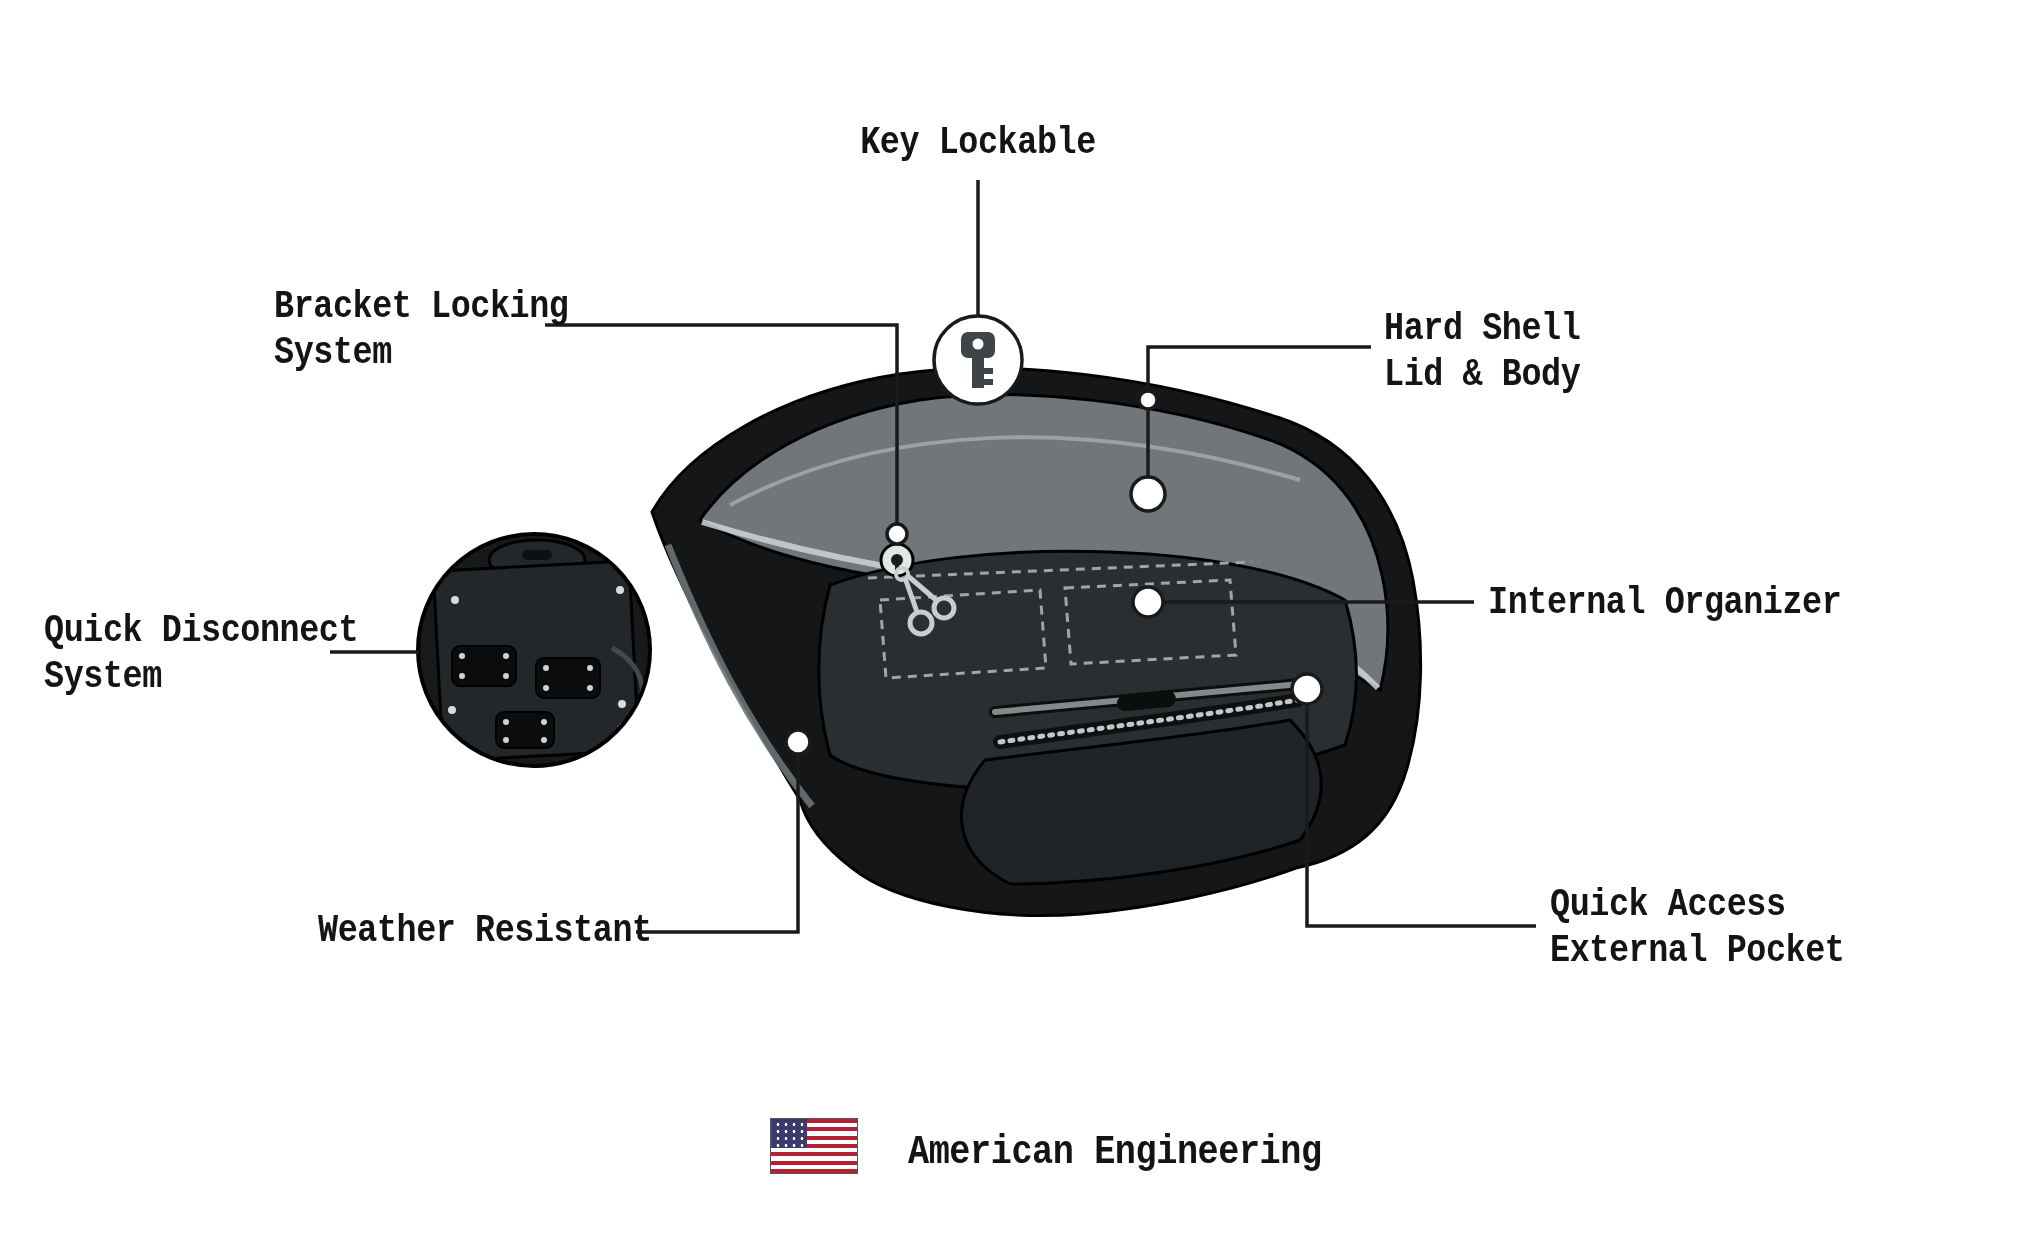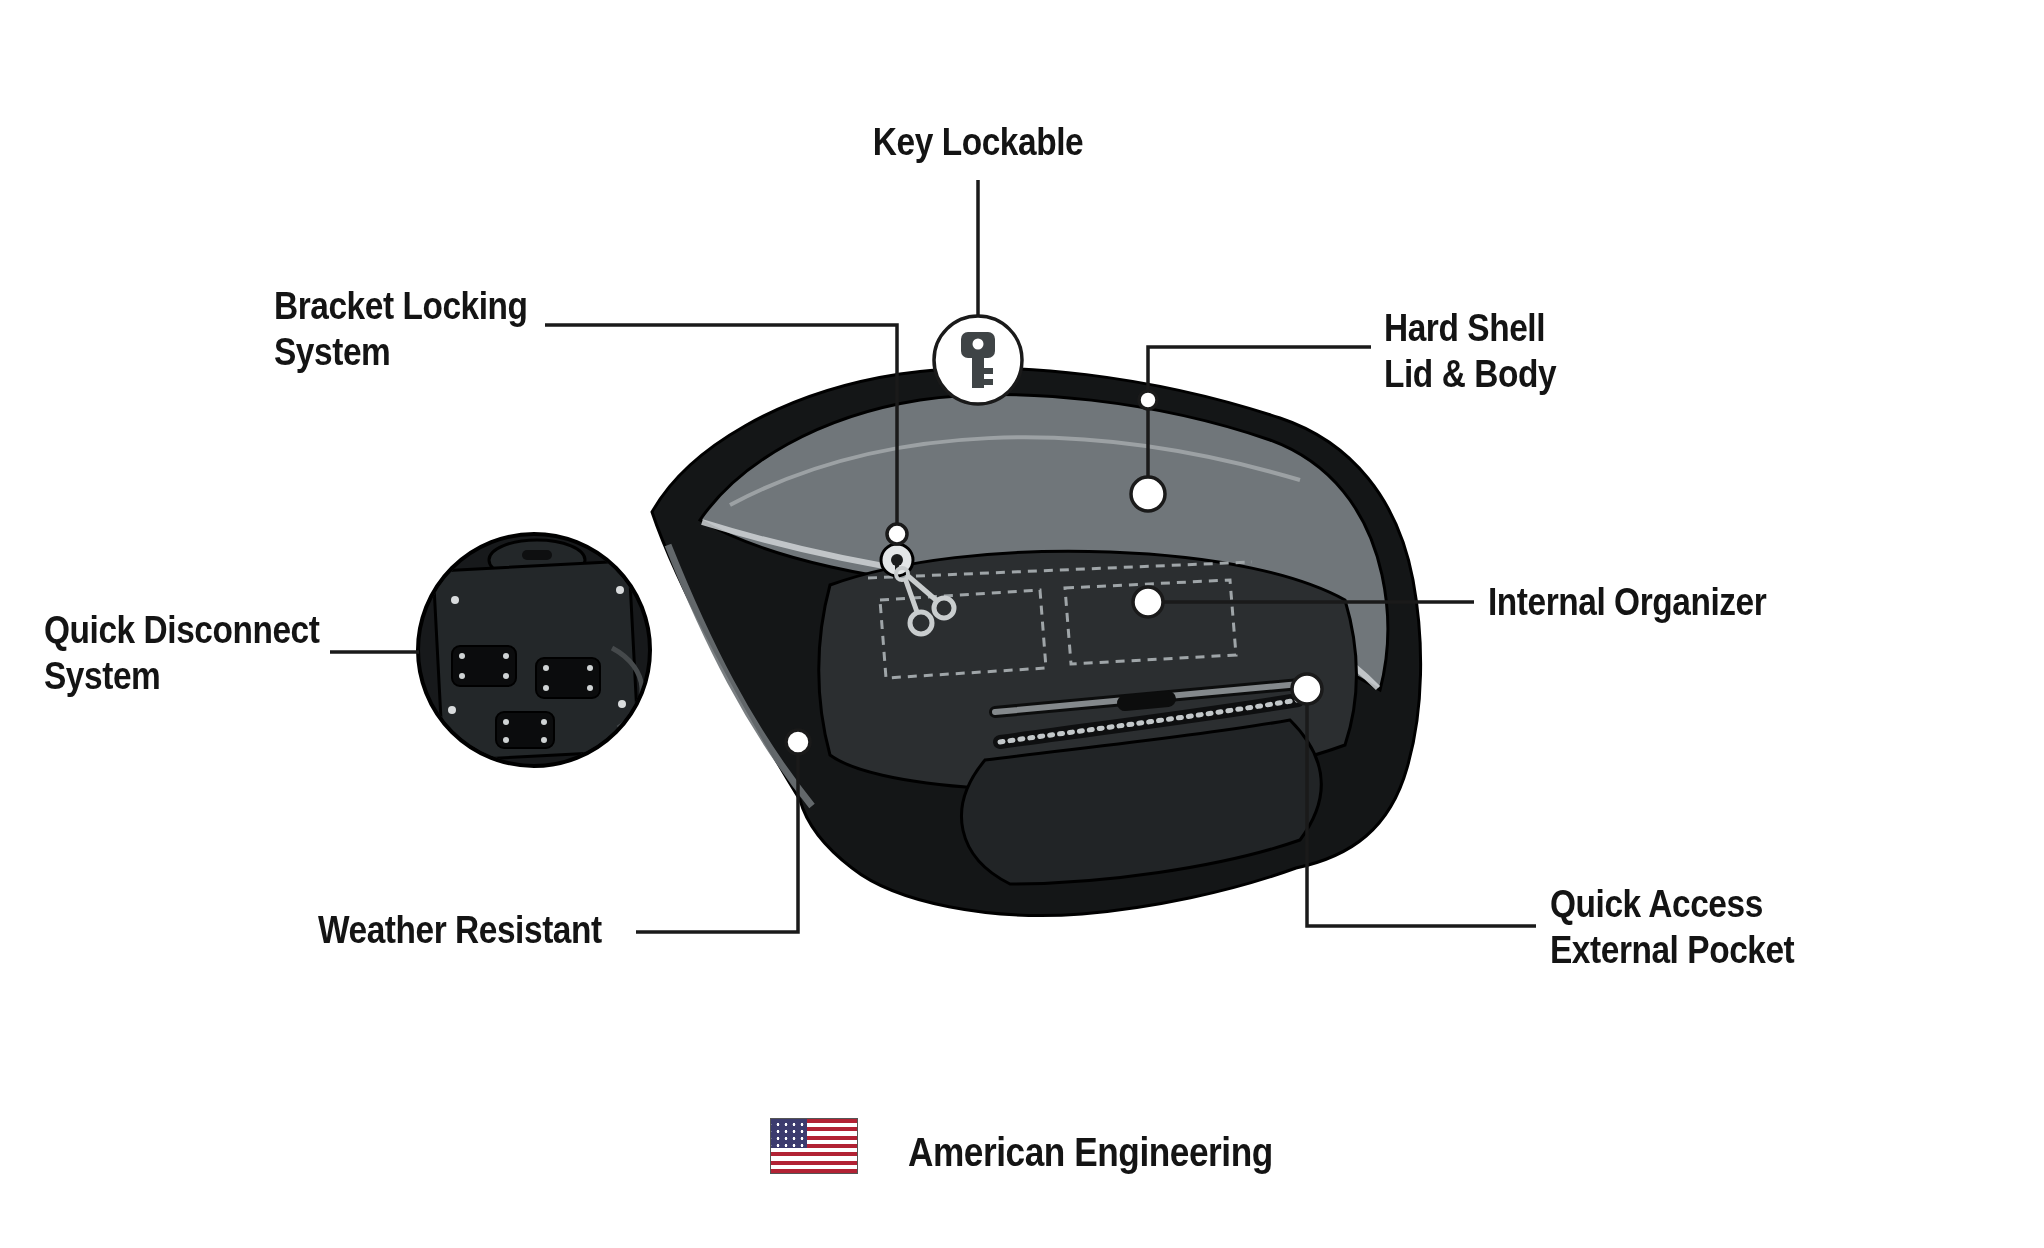--- a/index.html
+++ b/index.html
@@ -2,21 +2,21 @@
 <html><head>
 <meta charset="utf-8">
 <style>
   html,body{margin:0;padding:0;background:#ffffff;}
   #canvas{
     position:relative;
     width:2044px;
     height:1248px;
     background:#ffffff;
     overflow:hidden;
-    font-family:Liberation Sans, sans-serif;
+    font-family:Liberation Mono, monospace;
   }
   #diagram-svg{position:absolute;left:0;top:0;}
   .label{
     position:absolute;
     font-weight:700;
     font-size:38px;
     line-height:1.2;
     color:#141414;
     letter-spacing:-0.5px;
     white-space:nowrap;

